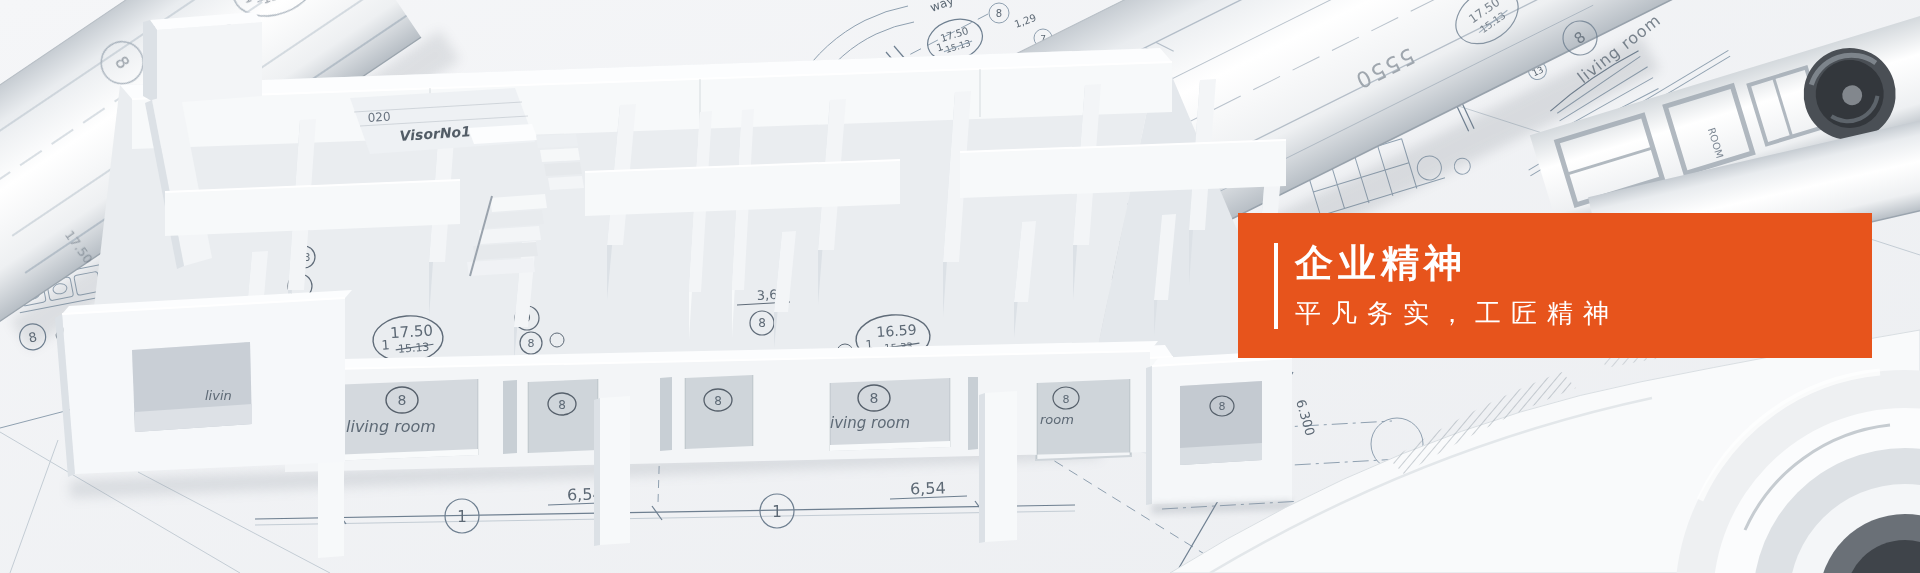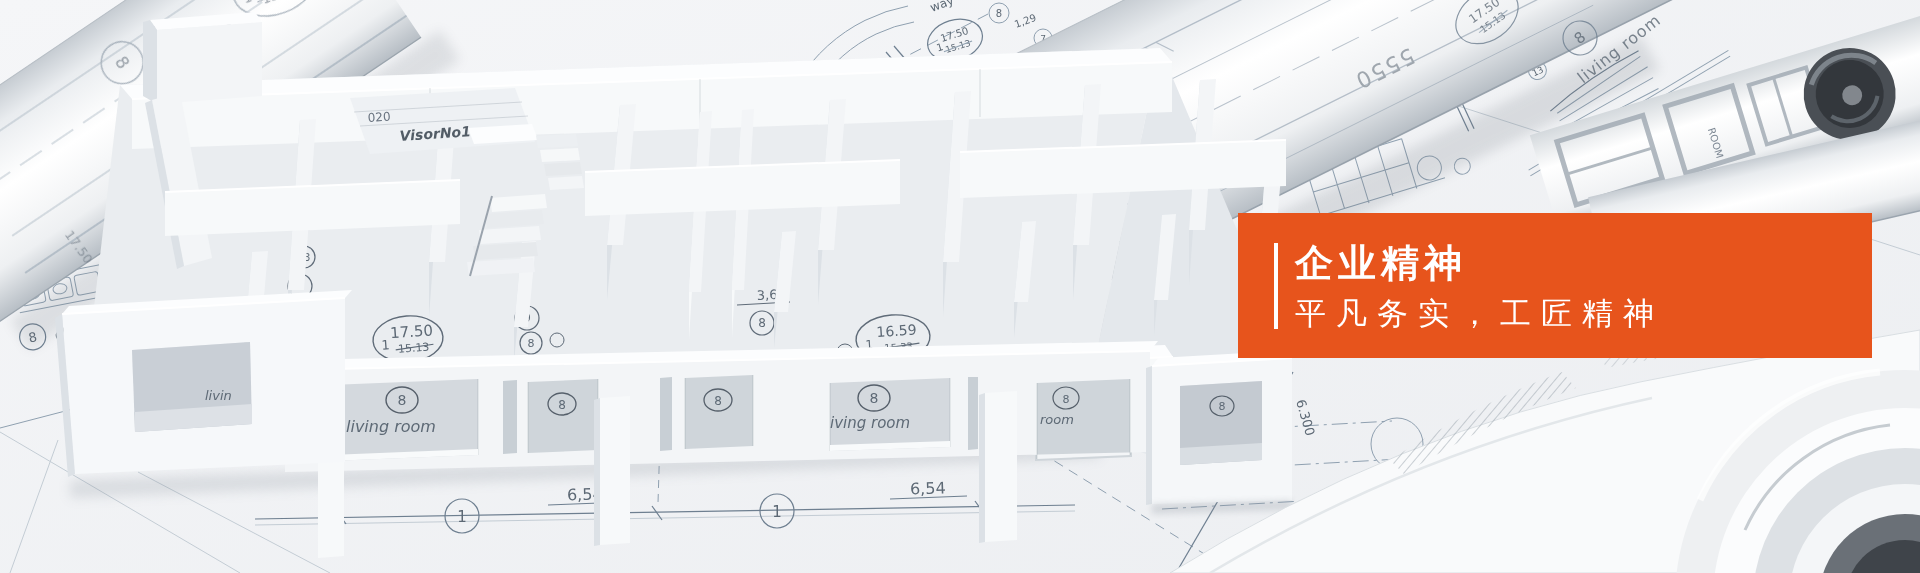--- a/index.html
+++ b/index.html
@@ -21,21 +21,21 @@
     box-sizing:border-box;
     padding-left:36px;
   }
   .accent-bar{width:4px;height:86px;background:#ffffff;flex:0 0 auto;}
   .quote-text{margin-left:17px;color:#ffffff;}
   .quote-title{
     font-size:38px;line-height:38px;font-weight:700;letter-spacing:5px;
     font-family:"DejaVu Sans","Liberation Sans",sans-serif;
   }
   .quote-sub{
-    font-size:31px;line-height:30px;font-weight:500;letter-spacing:10px;margin-top:16px;
+    font-size:26px;line-height:30px;font-weight:500;letter-spacing:10px;margin-top:16px;
     font-family:"DejaVu Sans","Liberation Sans",sans-serif;
   }
   
   .ink{stroke:#8fa0b0;fill:none;stroke-width:1;}
   .ink2{stroke:#6e7f90;fill:none;stroke-width:1.2;}
   .inkfaint{stroke:#c3ccd4;fill:none;stroke-width:1;}
   .lbl{fill:#5d6975;font-family:"DejaVu Sans",sans-serif;}
   .it{font-style:italic;}
   .wallL{fill:#f3f5f7;}
   .wallB{fill:#f7f9fa;}

